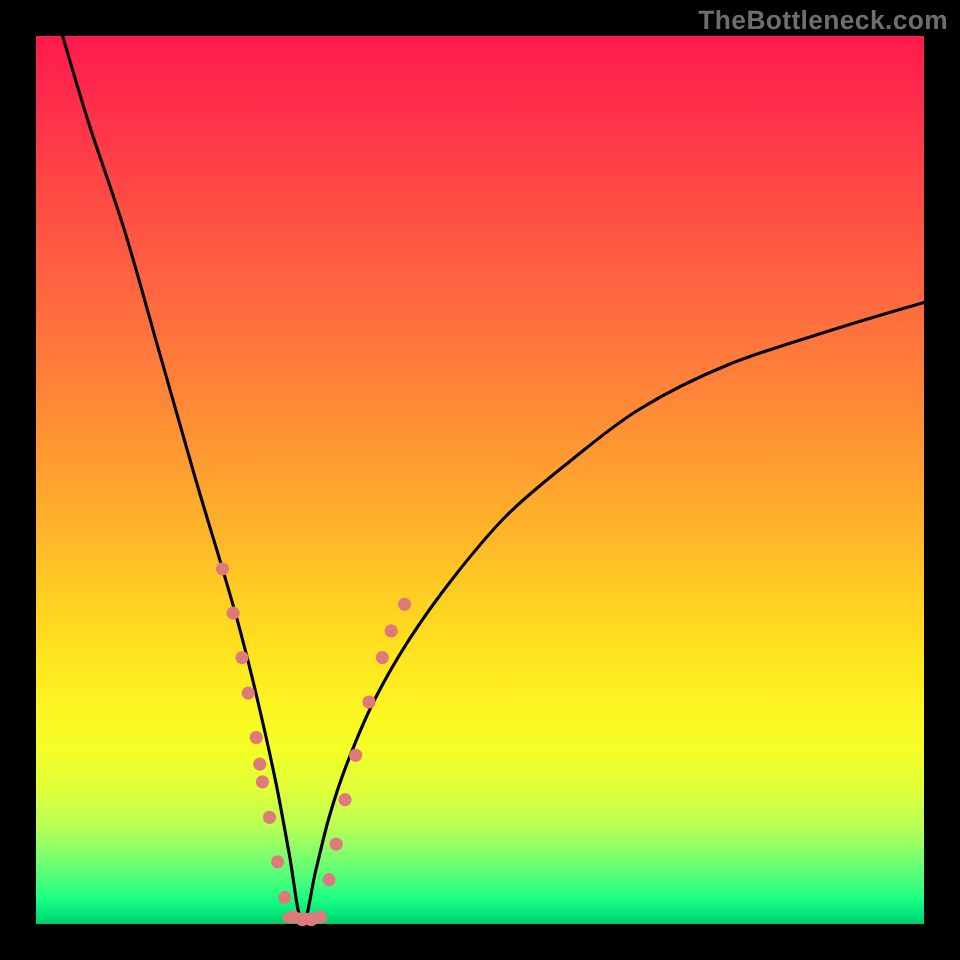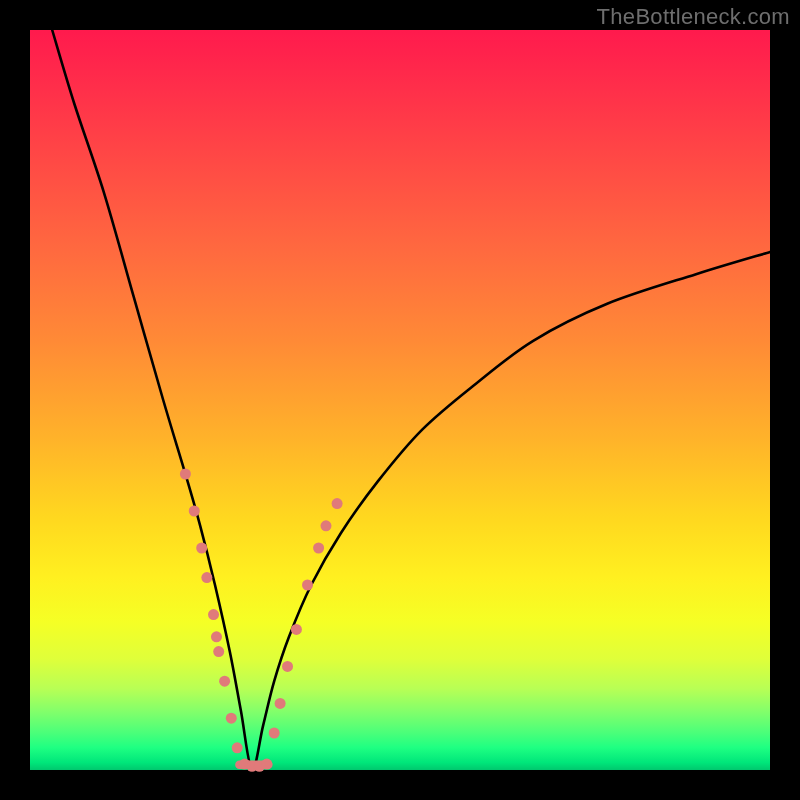--- a/index.html
+++ b/index.html
@@ -43,21 +43,21 @@
       #00e67a 99%,
       #00c86e 100%
     );
   }
   .watermark {
     position: absolute;
     top: 4px;
     right: 10px;
     color: #6e6e6e;
     font-size: 22px;
-    font-weight: 400;
+    font-weight: 700;
     letter-spacing: 0.3px;
     user-select: none;
   }
   svg.curves {
     position: absolute;
     left: 0;
     top: 0;
     width: 740px;
     height: 740px;
     overflow: visible;

